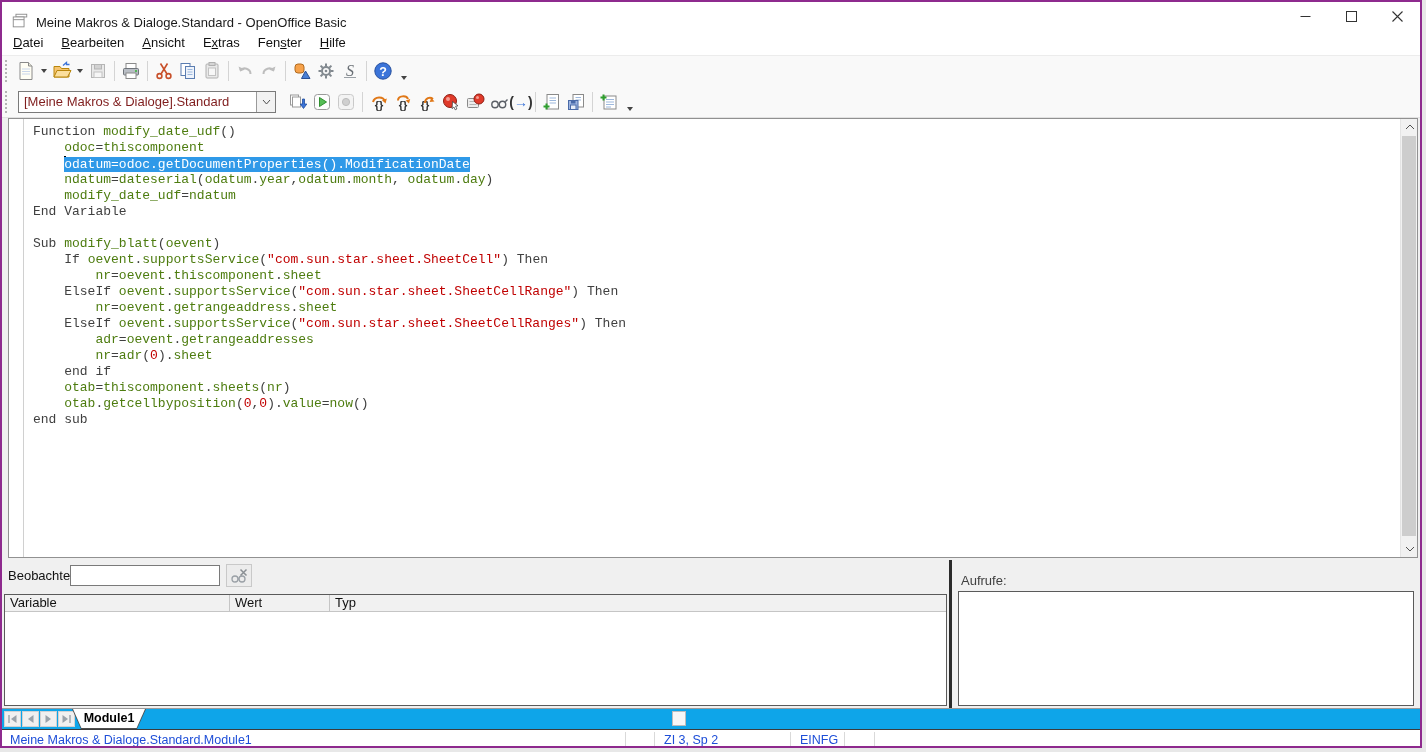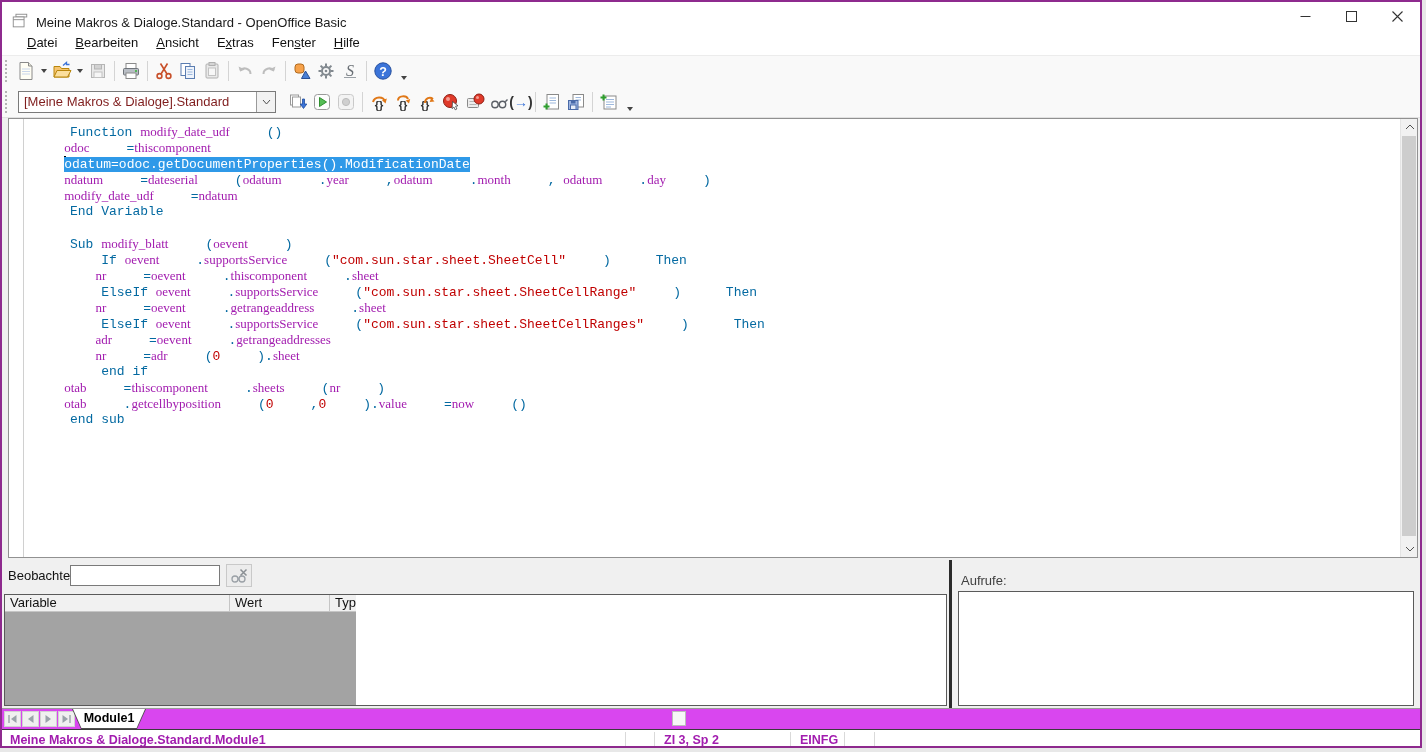--- a/index.html
+++ b/index.html
@@ -7,21 +7,21 @@
   .window { position:relative; width:1422px; height:748px; border:2px solid #8e2a8e; background:#f0f0f0; overflow:hidden; }
 
   
   .titlebar { position:absolute; left:0; top:0; width:100%; height:28px; background:#fff; display:flex; align-items:flex-end; }
   .app-icon { margin-left:9px; width:18px; height:18px; }
   .win-title { margin-left:7px; font-size:13px; color:#1a1a1a; }
   .win-controls { position:absolute; right:0; top:0; height:28px; display:flex; }
   .win-btn { width:46px; height:28px; display:flex; align-items:center; justify-content:center; }
 
   
-  .menubar { position:absolute; left:0; top:28px; width:100%; height:25px; background:#fff; display:flex; align-items:stretch; padding-left:16px; }
+  .menubar { position:absolute; left:0; top:28px; width:100%; height:25px; background:#fff; display:flex; align-items:stretch; padding-left:2px; }
   .menu-item { padding:0 9px; font-size:13px; line-height:25px; color:#111; }
   .menu-item u { text-decoration:underline; }
 
   
   .toolbar { position:absolute; left:0; width:100%; background:#f9f9f9; display:flex; align-items:center; }
   .toolbar1 { top:53px; height:31px; border-top:1px solid #ececec; }
   .toolbar2 { top:84px; height:32px; border-bottom:1px solid #e2e2e2; }
   .grip { width:5px; height:22px; margin:0 4px 0 3px; border-left:2px dotted #b4b4b4; }
   .tbtn { width:24px; height:24px; display:flex; align-items:center; justify-content:center; border-radius:2px; flex:none; }
   .tbtn.narrow { width:20px; }
@@ -34,61 +34,61 @@
   .combo-btn { width:19px; border-left:1px solid #9a9a9a; background:#f2f2f2; display:flex; align-items:center; justify-content:center; }
   .parens-ic { font-size:14px; font-weight:bold; color:#333; letter-spacing:0; }
   .parens-ic .arr { color:#3b74d9; font-weight:normal; }
 
   
   .editor { position:absolute; left:6px; top:116px; width:1410px; height:440px; border:1px solid #919191; background:#fff; }
   .gutter { position:absolute; left:0; top:0; bottom:0; width:15px; background:#fff; border-right:1px solid #d0d0d0; }
   .code { position:absolute; left:16px; top:0; right:17px; bottom:0; overflow:hidden; padding:5px 0 0 8px;
           font-family:"Liberation Mono", monospace; font-size:13px; }
   .code-line { height:16px; line-height:16px; white-space:pre; }
-  .tok-k, .tok-o { color:#0369a1;margin-left:37px; }
-  .tok-i { color:#a21caf;font-family:Liberation Serif, serif; }
+  .tok-k, .tok-o { color:#404040; }
+  .tok-i { color:#4d7c0f; }
   .tok-s, .tok-n { color:#c00000; }
   .tok-p { color:#000; }
   .tok-sel { background:#2f99e8; color:#fff; }
   .caret { display:inline-block; width:2px; height:14px; background:#000; vertical-align:-2px; margin-right:-2px; }
 
   
   .vscroll { position:absolute; right:0; top:0; bottom:0; width:17px; background:#f1f1f1; border-left:1px solid #e4e4e4; }
   .vscroll .arrow-up { position:absolute; top:0; left:0; width:17px; height:16px; display:flex; align-items:center; justify-content:center; }
   .vscroll .arrow-down { position:absolute; bottom:0; left:0; width:17px; height:16px; display:flex; align-items:center; justify-content:center; }
   .vscroll .thumb { position:absolute; left:1px; right:1px; top:17px; bottom:21px; background:#cdcdcd; }
 
   
   .bottom { position:absolute; left:0; top:558px; width:100%; height:148px; background:#f0f0f0; }
   .watch-panel { position:absolute; left:0; top:0; width:947px; height:100%; }
   .watch-label { position:absolute; left:6px; top:8px; font-size:13px; color:#111; }
   .watch-input { position:absolute; left:68px; top:5px; width:150px; height:21px; border:1px solid #7a7a7a; background:#fff; font-size:13px; padding:0 3px; font-family:"Liberation Sans", sans-serif; }
   .watch-btn { position:absolute; left:224px; top:4px; width:26px; height:23px; background:#ececec; border:1px solid #c9c9c9; display:flex; align-items:center; justify-content:center; }
-  .watch-table { position:absolute; left:2px; top:34px; right:2px; bottom:2px; border:1px solid #5a5a5a; background:#a3a3a3; display:flex; }
+  .watch-table { position:absolute; left:2px; top:34px; right:2px; bottom:2px; border:1px solid #5a5a5a; background:#14b8a6; display:flex; flex-direction:column; }
   .watch-header { display:flex; height:17px; background:#f1f1f1; border-bottom:1px solid #c5c5c5; font-size:13px; color:#111; }
   .wh-cell { border-right:1px solid #c5c5c5; padding:0 0 0 5px; line-height:16px; overflow:hidden; }
   .wh-var { width:225px; } .wh-wert { width:100px; } .wh-typ { flex:1; border-right:none; }
   .watch-body { flex:1; background:#fff; }
   .panel-divider { position:absolute; left:947px; top:0; width:3px; height:100%; background:#2b2b2b; }
   .calls-panel { position:absolute; left:950px; top:0; right:0; height:100%; }
   .calls-label { position:absolute; left:9px; top:13px; font-size:13px; color:#404040; }
   .calls-list { position:absolute; left:6px; top:31px; right:6px; bottom:2px; border:1px solid #5a5a5a; background:#fff; }
 
   
-  .tabbar { position:absolute; left:0; top:706px; width:100%; height:21px; background:#d946ef; border-top:1px solid #9a9a9a; }
+  .tabbar { position:absolute; left:0; top:706px; width:100%; height:21px; background:#0ea5e9; border-top:1px solid #9a9a9a; }
   .tab-nav { position:absolute; left:2px; top:2px; display:flex; gap:1px; }
   .tnav-btn { width:17px; height:16px; background:#f0f0f0; border:1px solid #d2d2d2; display:flex; align-items:center; justify-content:center; }
   .module-tab { position:absolute; left:70px; top:0; width:74px; height:20px; }
   .module-tab .shape-outer { position:absolute; inset:0; background:#4f4f4f; clip-path:polygon(0 0,100% 0,calc(100% - 9px) 100%,9px 100%); }
   .module-tab .shape-inner { position:absolute; left:1px; right:1px; top:0; bottom:1px; background:#fff; clip-path:polygon(0 0,100% 0,calc(100% - 8.4px) 100%,8.4px 100%); }
   .module-tab .tab-label { position:absolute; inset:0; text-align:center; line-height:19px; font-size:12.5px; font-weight:bold; color:#000; }
   .tab-splitter { position:absolute; left:670px; top:2px; width:14px; height:15px; background:#f7f7f7; border:1px solid #bdbdbd; }
 
   
-  .statusbar { position:absolute; left:0; top:727px; width:100%; height:21px; background:#fff; border-top:1px solid #3c3c3c; font-size:12.5px; color:#a21caf;font-weight:bold; }
+  .statusbar { position:absolute; left:0; top:727px; width:100%; height:21px; background:#fff; border-top:1px solid #3c3c3c; font-size:12.5px; color:#1d4ed8; }
   .sb-text { position:absolute; top:0; line-height:20px; white-space:nowrap; }
   .sb-path { left:8px; }
   .sb-pos { left:662px; }
   .sb-ins { left:798px; }
   .sb-sep { position:absolute; top:2px; bottom:2px; width:1px; background:#d9d9d9; }
 
   svg { display:block; }
 </style>
 </head>
 <body>

